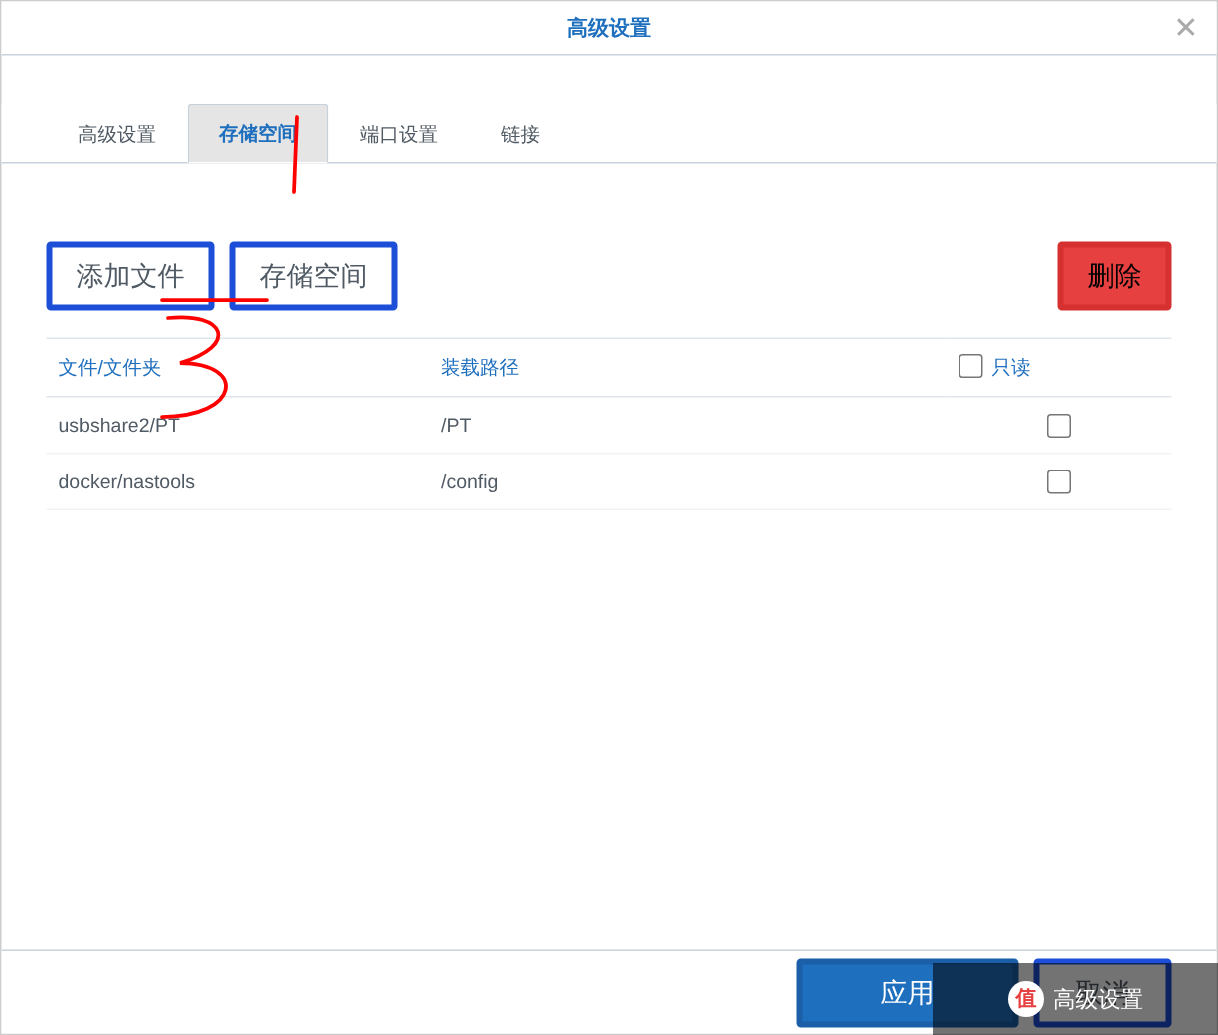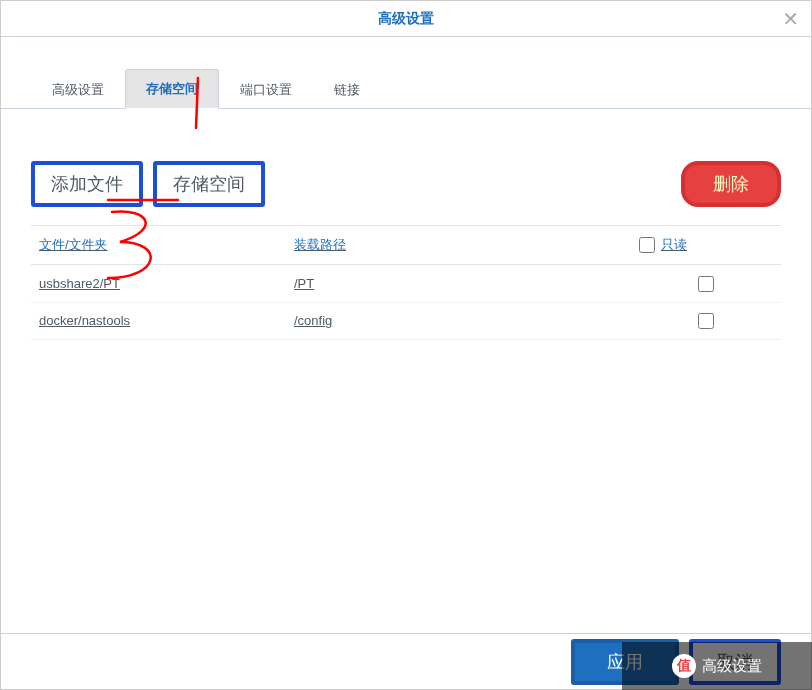--- a/index.html
+++ b/index.html
@@ -92,29 +92,27 @@
       background: #fff;
       color: #505a64;
       cursor: pointer;
       border-radius: 3px;
       font-size: 18px;
       font-family: Liberation Mono, monospace;
     }
     .btn-danger {
       background: #e64040;
       border-color: #d63030;
-      color: #fef9c3;
+      color: #000000;
       margin-left: auto;
-      padding: 7px 28px;
-      border-radius: 17px;
+      padding: 7px 16px;
     }
     .table {
       width: 100%;
       border-collapse: collapse;
-      text-decoration: underline;
     }
     .table th {
       text-align: left;
       padding: 10px 8px;
       color: #1e6fbe;
       font-weight: normal;
       border-top: 1px solid #e0e6ec;
       border-bottom: 1px solid #e0e6ec;
       font-size: 13px;
     }
@@ -139,38 +137,37 @@
     }
     input[type="checkbox"] {
       width: 16px;
       height: 16px;
       border: 1px solid #c8d2dc;
       cursor: pointer;
       vertical-align: middle;
     }
     .th-readonly {
       display: flex;
-      align-items: center;
       gap: 6px;
     }
     .footer {
       height: 56px;
       border-top: 1px solid #c8d2dc;
       display: flex;
       align-items: center;
       justify-content: flex-end;
       padding: 0 30px;
       gap: 10px;
       background: #fff;
     }
     .btn-primary {
       background: #1e6fbe;
       border-color: #1a5fa8;
       color: #fff;
-      padding: 7px 32px;
+      padding: 7px 52px;
     }
     .btn-cancel {
       padding: 7px 24px;
     }
     .watermark {
       position: absolute;
       right: 0;
       bottom: 0;
       width: 190px;
       height: 48px;

